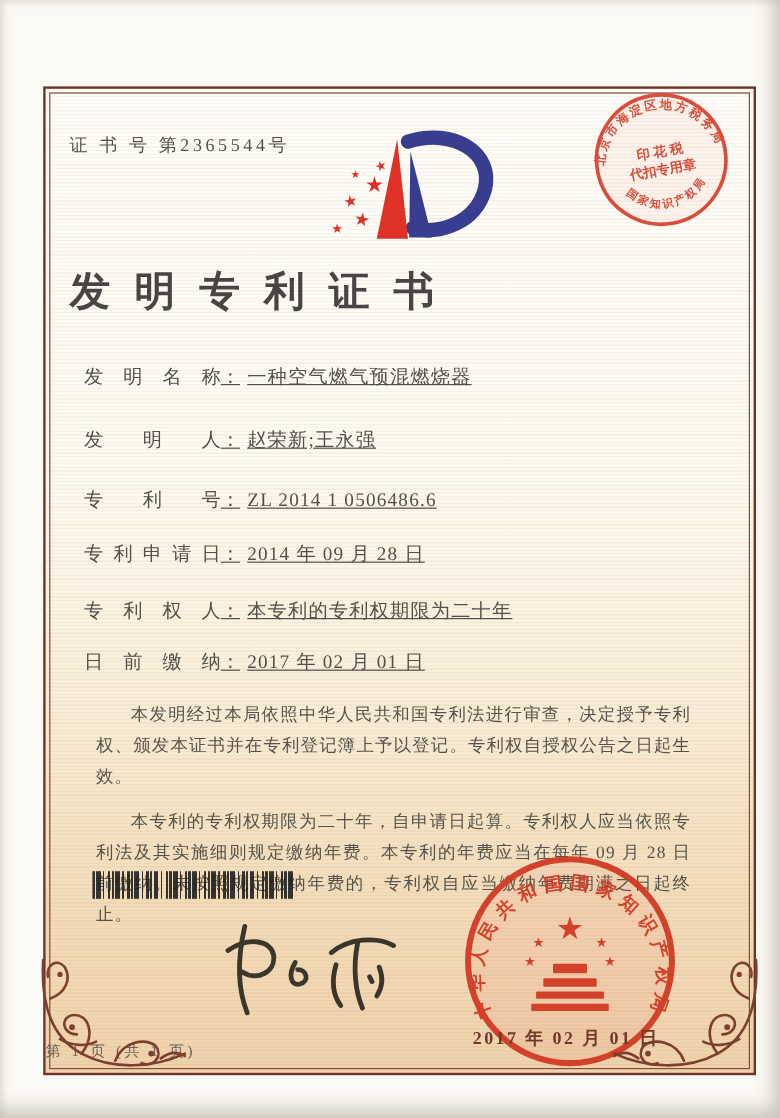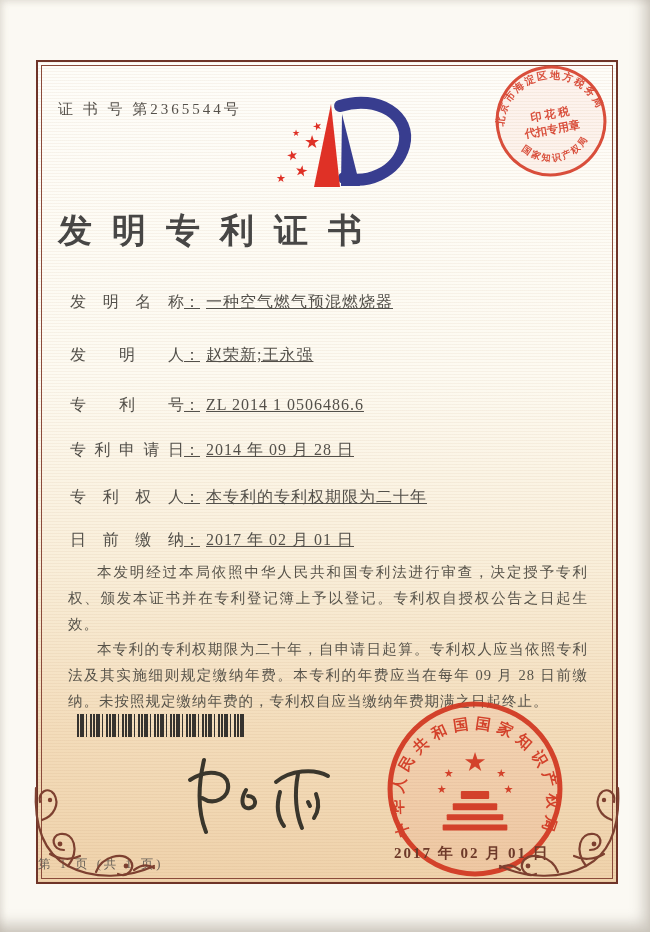--- a/index.html
+++ b/index.html
@@ -4,25 +4,26 @@
 <style>
   html,body{margin:0;padding:0;background:#e8e6e0;}
   .page{
     position:relative; width:650px; height:932px; margin:0 auto;
     background:#fbf9f3;
     box-shadow:inset -6px -8px 14px rgba(120,110,95,.35), inset 2px 2px 6px rgba(150,140,120,.18);
     font-family:"Liberation Serif","DejaVu Serif",serif;
     overflow:hidden;
   }
   .frame{
-    position:absolute; left:36px; top:60px; width:578px; height:820px;
+    position:absolute; left:36px; top:72px; width:578px; height:820px;
     border:2px solid #6f3428;
     background:
       repeating-linear-gradient(0deg, rgba(165,115,70,.07) 0 1px, rgba(0,0,0,0) 1px 3px),
       linear-gradient(180deg,#fefdf9 0%, #fdfaf1 38%, #f9eed9 62%, #f3dcba 82%, #efd2ab 100%);
+    padding-left: 12px;
   }
   .frame::before{
     content:""; position:absolute; inset:3px; border:1px solid #8a4a3a; pointer-events:none;
   }
   .cert-no{
     position:absolute; left:20px; top:38px; font-size:15px; color:#55504a; letter-spacing:3px;
   }
   .logo{ position:absolute; left:230px; top:28px; width:156px; height:112px; }
   .tax-stamp{
     position:absolute; left:452px; top:-2px; width:122px; height:122px;
@@ -34,21 +35,21 @@
   }
   .fields{ position:absolute; left:32px; top:230px; width:520px; color:#53504a; font-size:16px;}
   .frow{ position:absolute; left:0; white-space:nowrap;text-decoration:underline; }
   .flabel{ display:inline-block; width:114px; text-align:justify; text-align-last:justify; vertical-align:top;}
   .fcolon{ margin-right:6px; }
   .fvalue{ letter-spacing:1px; }
   .body-text{
     position:absolute; left:30px; top:498px; width:520px; color:#57534a;
     font-size:14.5px; line-height:1.78; letter-spacing:1px; text-align:justify;
   }
-  .body-text p{ margin:0; text-indent:2em; }
+  .body-text p{ margin:12px; text-indent:2em; }
   .barcode{
     position:absolute; left:39px; top:652px; width:168px; height:23px;
     background:repeating-linear-gradient(90deg,
       #1c1c1c 0 2px, rgba(0,0,0,0) 2px 3px,
       #1c1c1c 3px 7px, rgba(0,0,0,0) 7px 9px,
       #1c1c1c 9px 10px, rgba(0,0,0,0) 10px 13px,
       #1c1c1c 13px 15px, rgba(0,0,0,0) 15px 16px);
     opacity:.88;
   }
   .director{

